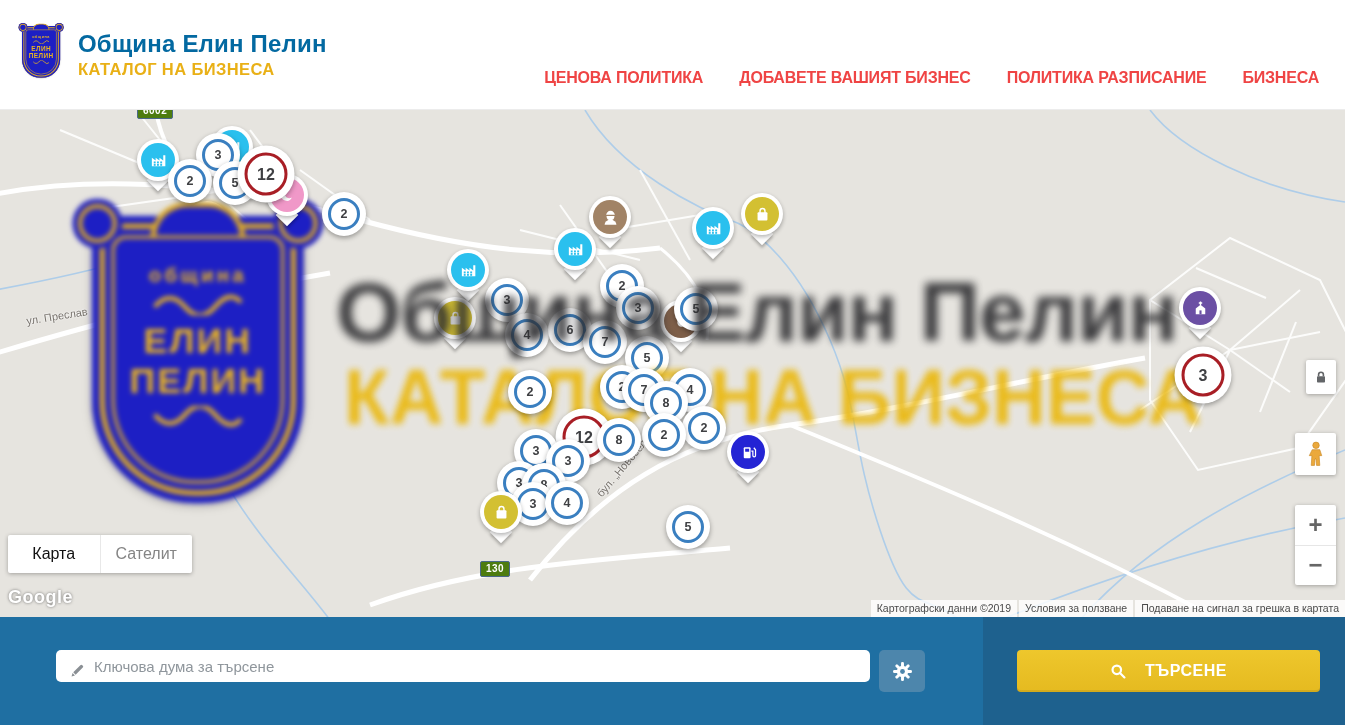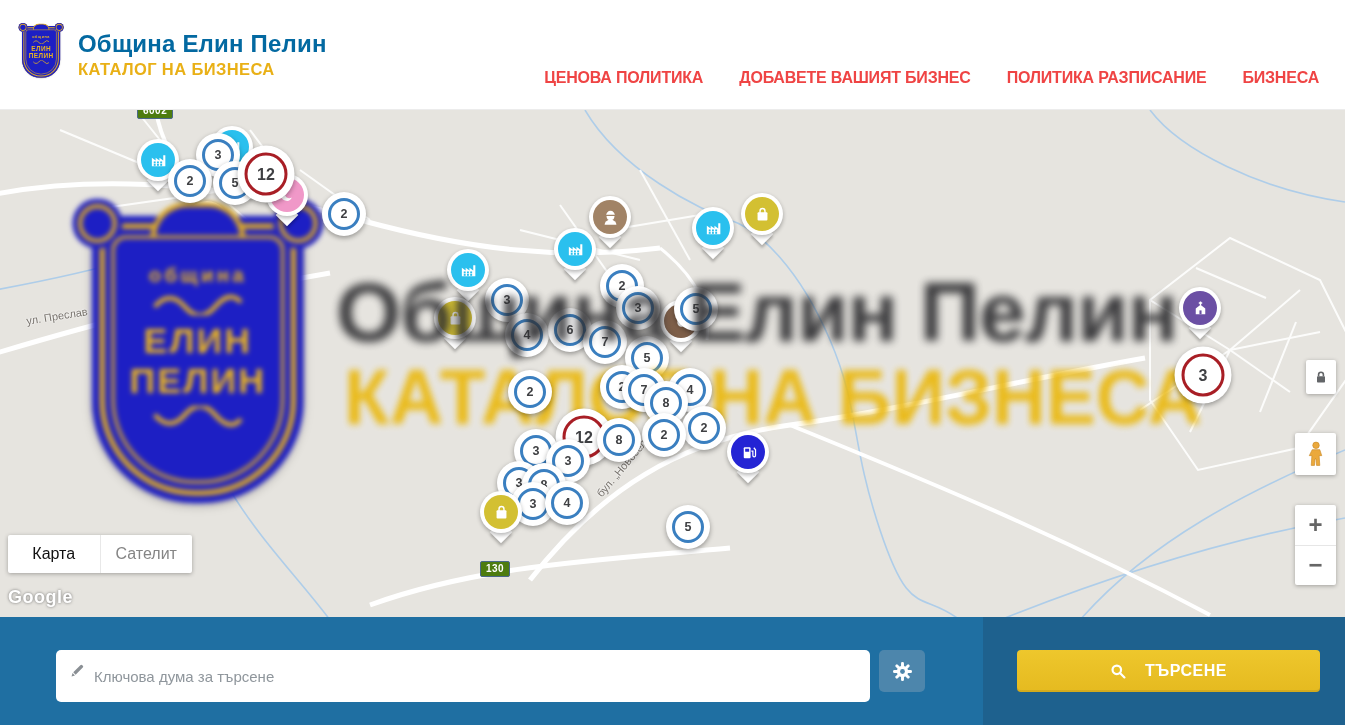--- a/index.html
+++ b/index.html
@@ -90,21 +90,21 @@
   #google-logo { position:absolute; left:8px; top:477px; z-index:6; color:#fff; font-size:18px; font-weight:bold;
                  letter-spacing:.5px; text-shadow:0 0 3px rgba(80,80,80,.8); }
   #attribution { position:absolute; right:0; bottom:0; z-index:6; display:flex; gap:2px; }
   #attribution span { background:rgba(255,255,255,.82); color:#4a4a4a; font-size:10.5px; padding:2px 6px 3px;
                       white-space:nowrap; }
   #attribution span.attr-link { cursor:pointer; }
 
   
   #searchbar { position:absolute; left:0; top:617px; width:1345px; height:108px; background:#1f6fa2; z-index:20; }
   #searchbar .dark-panel { position:absolute; right:0; top:0; width:362px; height:108px; background:#1e618e; }
-  #filters { position:absolute; left:56px; top:33px; width:814px; height:52px; background:#fff; border-radius:5px;
+  #filters { position:absolute; left:56px; top:33px; width:814px; height:32px; background:#fff; border-radius:5px;
              display:flex; align-items:stretch; }
   #keyword-wrap { width:302px; position:relative; display:flex; align-items:center; }
   #keyword-wrap .pencil { position:absolute; left:13px; top:12px; }
   #keyword-input { width:100%; height:100%; border:none; outline:none; background:transparent;
                    padding-left:38px; font-size:15px; color:#444; font-family:"Liberation Sans",sans-serif; }
   #keyword-input::placeholder { color:#8f969c; opacity:1; }
   .fake-select { width:256px; border-left:1px solid #dadee2; display:flex; align-items:center;
                  padding:0 14px; cursor:pointer; position:relative; }
   .fake-select .sel-label { color:#8f969c; font-size:15px; }
   .fake-select .sel-arrow { margin-left:auto; width:0; height:0; border-left:5px solid transparent;
@@ -560,20 +560,25 @@
       </svg>
     </div>
 
     <div id="zoom-panel" class="ctl">
       <div id="zoom-in" class="zoom-btn">+</div>
       <div id="zoom-out" class="zoom-btn">−</div>
     </div>
 
     <div id="google-logo">Google</div>
 
+    <div id="attribution">
+      <span>Картографски данни ©2019</span>
+      <span class="attr-link">Условия за ползване</span>
+      <span class="attr-link">Подаване на сигнал за грешка в картата</span>
+    </div>
   </div>
 
   <div id="searchbar">
     <div class="dark-panel"></div>
 
     <div id="filters">
       <div id="keyword-wrap">
         <svg class="pencil" width="17" height="17" viewBox="0 0 20 20">
           <path fill="#8a8f94" d="M3 17 l1.2-4 2.8 2.8 -4 1.2 z M5 12.2 L13.4 3.8 a1.6 1.6 0 0 1 2.3 0 l.5.5 a1.6 1.6 0 0 1 0 2.3 L7.8 15 z"></path>
         </svg>

